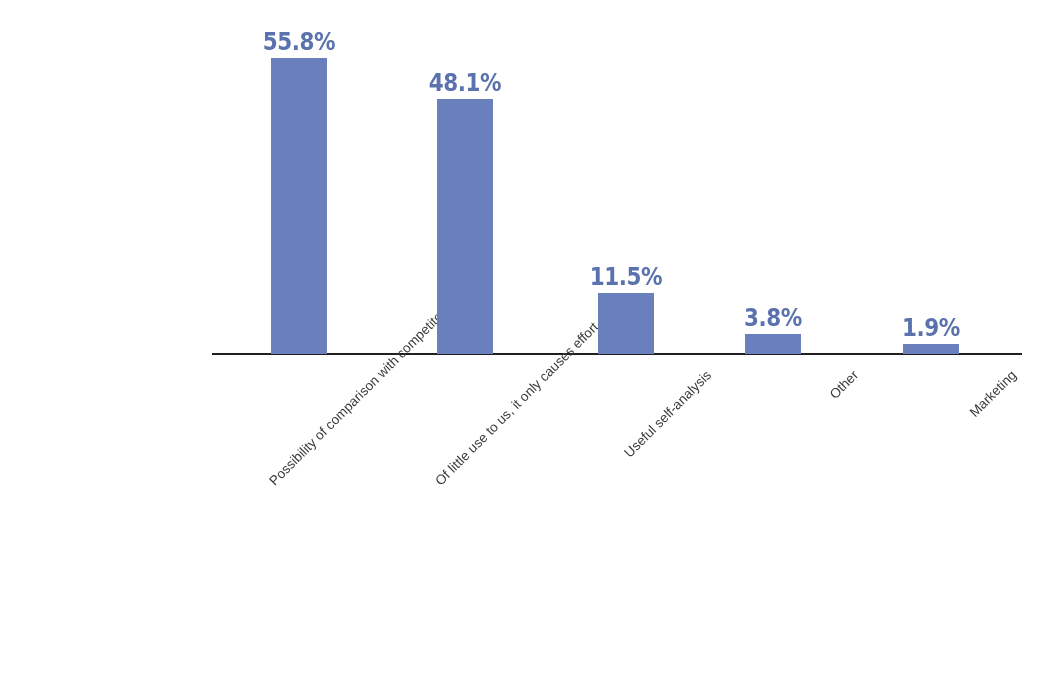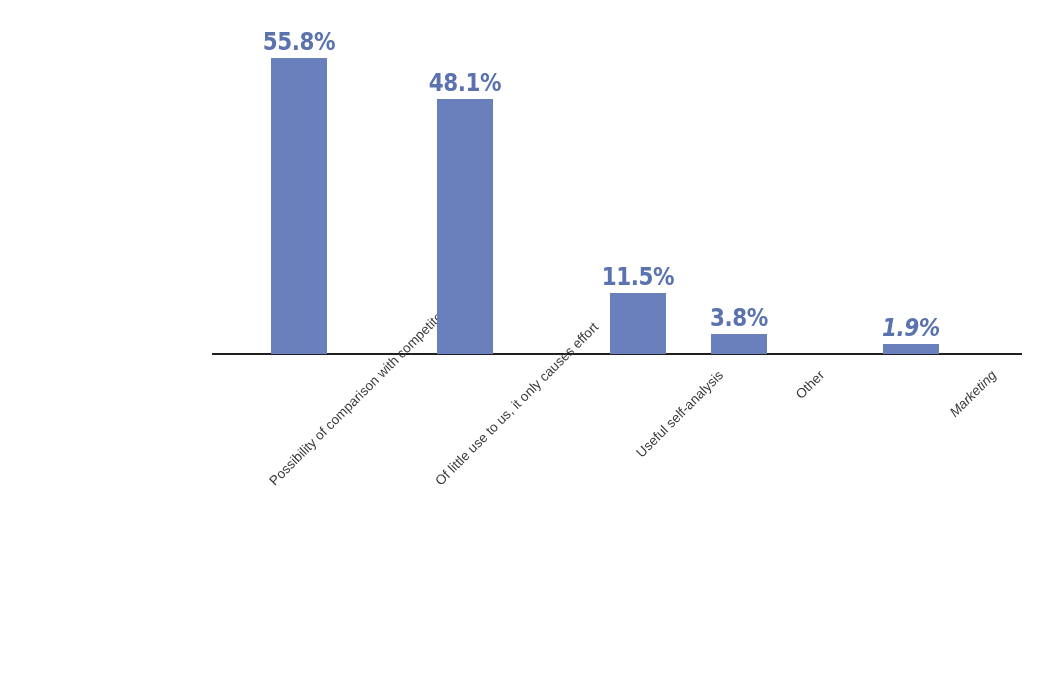--- a/index.html
+++ b/index.html
@@ -106,37 +106,37 @@
     </div>
 
     <div class="bar-group" style="left:386px;">
       <div class="bar" style="height: 255.171px; background: rgb(106, 128, 188);"></div>
       <div class="bar-value" style="color: rgb(90, 114, 173); top: 67.8295px;">48.1%</div>
       <div class="cat-label" style="color: rgb(58, 58, 58); transform: rotate(-45deg);">
         <span class="cat-label-inner">Of little use to us, it only causes effort</span>
       </div>
     </div>
 
-    <div class="bar-group" style="left:559px;">
+    <div class="bar-group" style="left:547px;">
       <div class="bar" style="height: 61.0075px; background: rgb(106, 128, 188);"></div>
       <div class="bar-value" style="color: rgb(90, 114, 173); top: 261.993px;">11.5%</div>
       <div class="cat-label" style="color: rgb(58, 58, 58); transform: rotate(-45deg);">
         <span class="cat-label-inner">Useful self-analysis</span>
       </div>
     </div>
 
-    <div class="bar-group" style="left:660px;">
+    <div class="bar-group" style="left:694px;">
       <div class="bar" style="height: 20.159px; background: rgb(106, 128, 188);"></div>
       <div class="bar-value" style="color: rgb(90, 114, 173); top: 302.841px;">3.8%</div>
       <div class="cat-label" style="color: rgb(58, 58, 58); transform: rotate(-45deg);">
         <span class="cat-label-inner">Other</span>
       </div>
     </div>
 
-    <div class="bar-group" style="left:832px;font-style:italic;">
+    <div class="bar-group" style="left:852px;">
       <div class="bar" style="height: 10.0795px; background: rgb(106, 128, 188);"></div>
       <div class="bar-value" style="color: rgb(90, 114, 173); top: 312.921px;">1.9%</div>
       <div class="cat-label" style="color: rgb(58, 58, 58); transform: rotate(-45deg);">
         <span class="cat-label-inner">Marketing</span>
       </div>
     </div>
 
   </div>
 </div>
 

